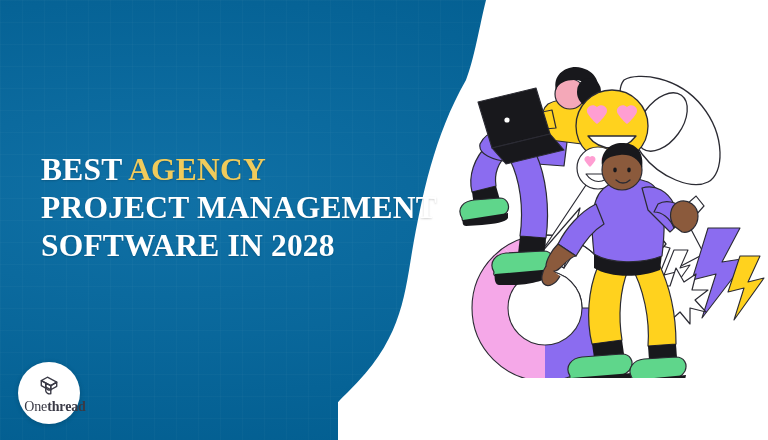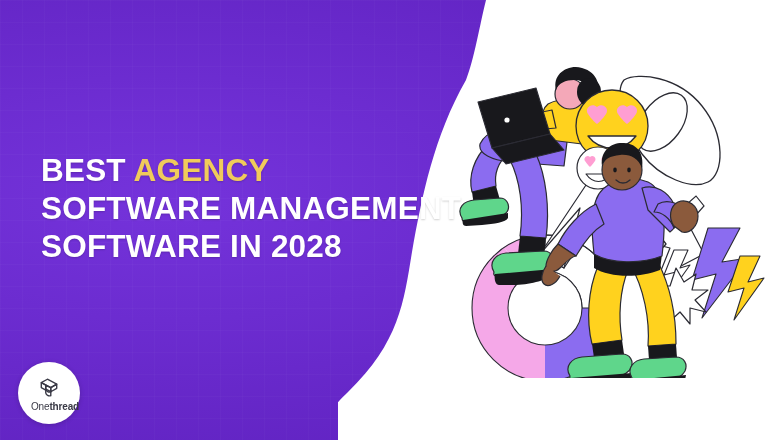--- a/index.html
+++ b/index.html
@@ -6,22 +6,22 @@
   html, body {
     margin: 0;
     padding: 0;
     background: #ffffff;
   }
   .banner {
     position: relative;
     width: 768px;
     height: 440px;
     overflow: hidden;
-    background: #6d28d9;
-    font-family: Liberation Sans, sans-serif;
+    background: #0369a1;
+    font-family: Liberation Serif, serif;
   }
 
   
   .bg-texture {
     position: absolute;
     inset: 0;
     background-image:
       linear-gradient(to right, rgba(255,255,255,0.022) 1px, transparent 1px),
       linear-gradient(to bottom, rgba(255,255,255,0.022) 1px, transparent 1px);
     background-size: 22px 22px;
@@ -74,21 +74,21 @@
     display: flex;
     flex-direction: column;
     align-items: center;
     justify-content: center;
     gap: 1px;
     z-index: 7;
     box-shadow: 0 1px 5px rgba(0,0,0,0.18);
   }
   .logo-mark { width: 26px; height: 26px; display: block; }
   .logo-text {
-    font-size: 10px;
+    font-size: 14px;
     letter-spacing: -0.15px;
     color: #3A3A46;
     line-height: 1;
     margin-left: 12px;
   }
   .logo-text .lt-one { font-weight: 400; }
   .logo-text .lt-thread { font-weight: 700; }
 
   
   .illustration {
@@ -110,21 +110,21 @@
 
   <svg class="white-blob" viewBox="0 0 430 440" preserveAspectRatio="none">
     <path d="M148,0 H430 V440 H-10 C-10,440 -30,430 10,392
              C62,342 66,300 74,252
              C84,196 96,136 128,80
              C136,60 142,24 148,0 Z" fill="#FFFFFF"></path>
   </svg>
 
   <div class="headline">
     <div class="headline-line"><span>BEST </span><span class="hl-accent">AGENCY</span></div>
-    <div class="headline-line">SOFTWARE MANAGEMENT</div>
+    <div class="headline-line">PROJECT MANAGEMENT</div>
     <div class="headline-line">SOFTWARE IN 2028</div>
   </div>
 
   <div class="logo-badge">
     <svg class="logo-mark" viewBox="0 0 32 32">
       <g fill="none" stroke="#3A3A46" stroke-width="1.7" stroke-linejoin="round" stroke-linecap="round">
         <path d="M6.5 9.5 L14 5.2 L25.5 11.2 L18.2 15.5 Z"></path>
         <path d="M6.5 9.5 L6.5 15.5 L12 18.6 L12 12.4 Z"></path>
         <path d="M18.2 15.5 L25.5 11.2 L25.5 16.4 L18.2 20.6 Z"></path>
         <path d="M12 12.4 L18.2 15.5 L18.2 20.6 L12 17.4 Z"></path>

